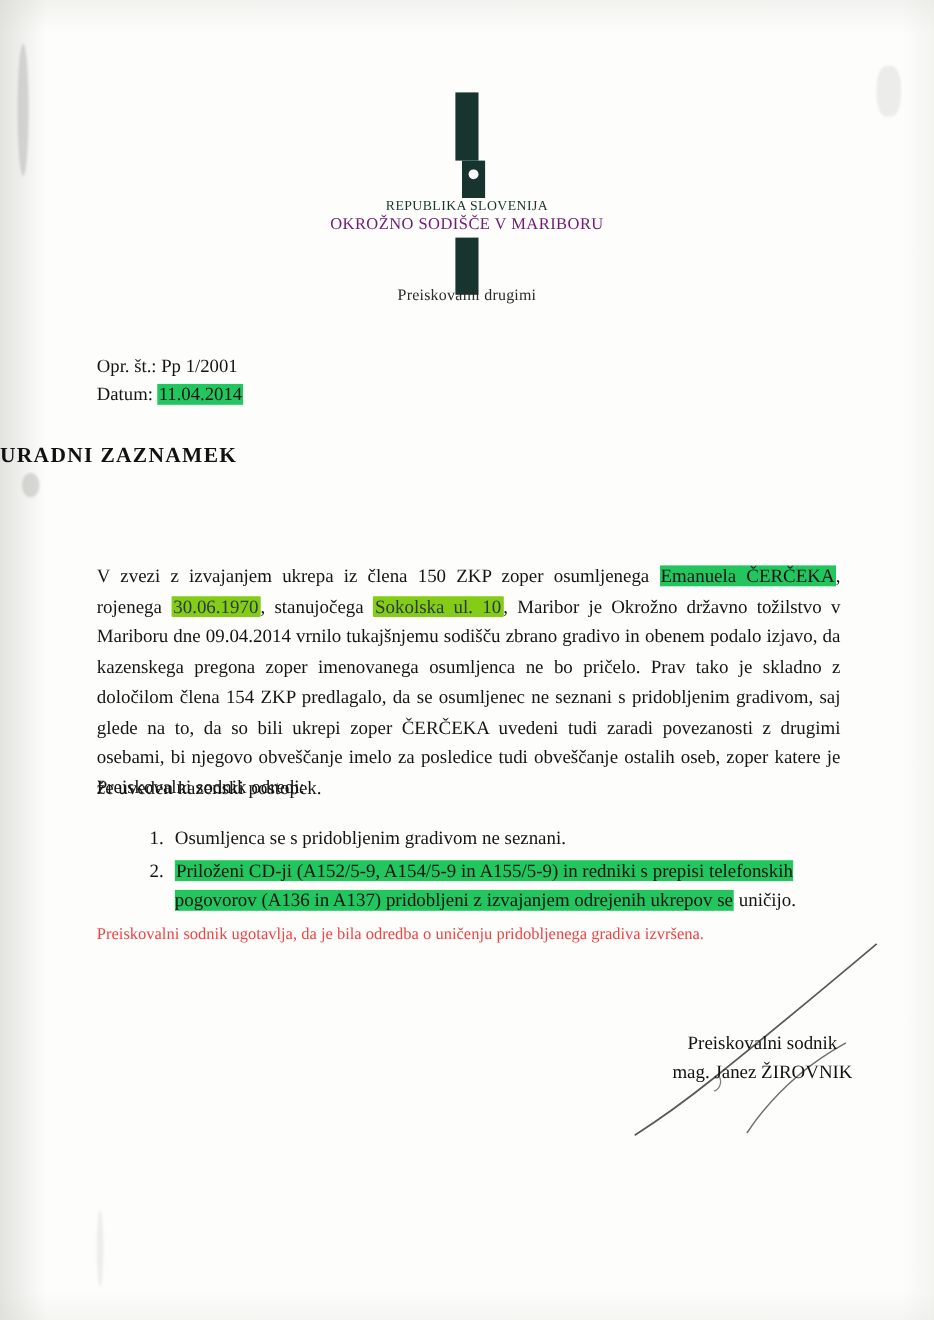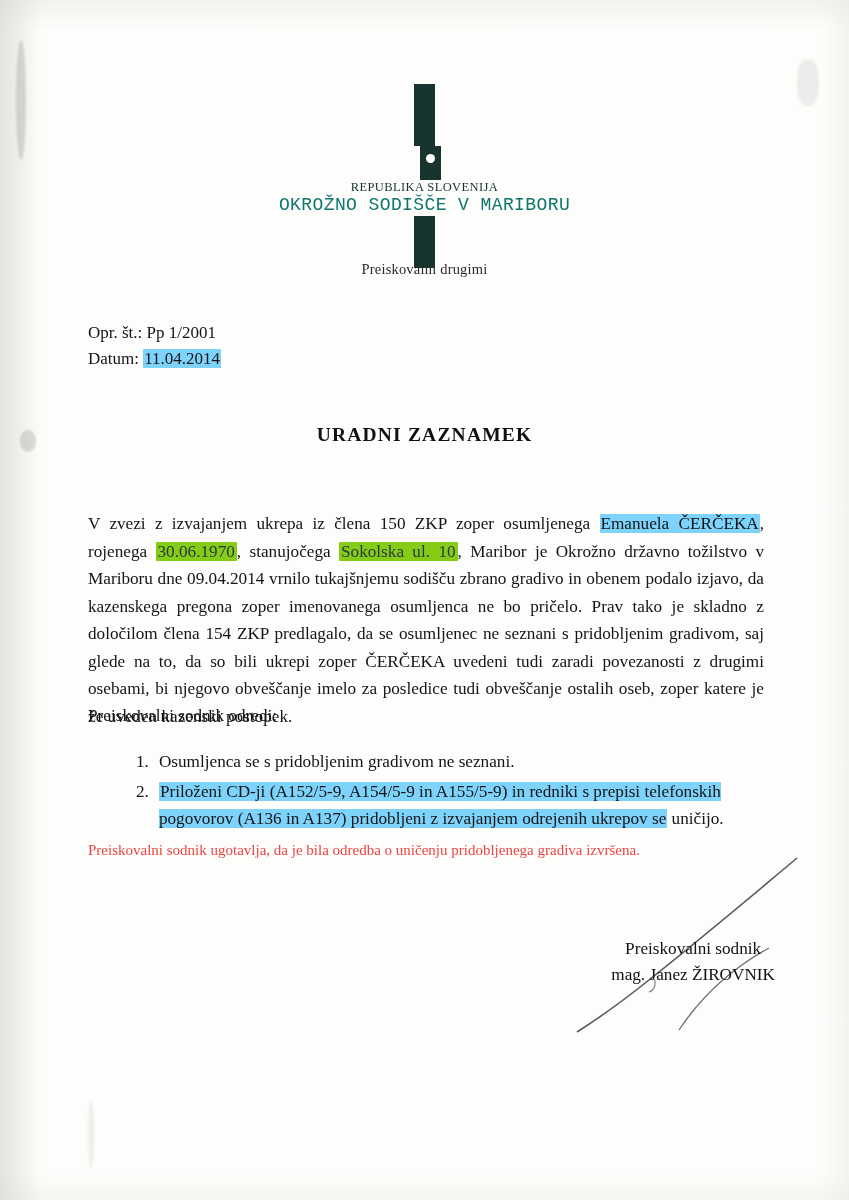--- a/index.html
+++ b/index.html
@@ -84,24 +84,23 @@
     font-family: "Liberation Serif", serif;
     letter-spacing: 0.4px;
     line-height: 1.22;
   }
   .emblem-line1 {
     font-size: 12.5px;
     color: #18352d;
     white-space: nowrap;
   }
   .emblem-line2 {
-    font-size: 18px;
-    color: #0f766e;
+    font-size: 15px;
+    color: #701a75;
     white-space: nowrap;
-    font-family: Liberation Mono, monospace;
   }
 
   .dept {
     position: absolute;
     left: 0; right: 0;
     top: 261px;
     text-align: center;
     font-size: 14.5px;
     color: #2a2a2a;
     letter-spacing: 0.2px;
@@ -110,37 +109,37 @@
   
   .refblock {
     position: absolute;
     left: 88px;
     top: 320px;
     font-size: 17px;
     line-height: 1.55;
     color: #141414;
   }
   .hl {
-    background: #7dd3fc;
+    background: #22c55e;
     padding: 0 1px;
   }
   .redact {
     background: #84cc16;
     color: #2b3a44;
     border-radius: 1px;
     padding: 0 2px;
     user-select: none;
   }
 
   
   .doc-title {
     position: absolute;
     left: 0; right: 0;
-    top: 424px;
-    text-align: center;
+    top: 404px;
+    text-align: left;
     font-size: 19.5px;
     font-weight: bold;
     letter-spacing: 1.2px;
     color: #111;
   }
 
   
   .body-text {
     position: absolute;
     left: 88px;

